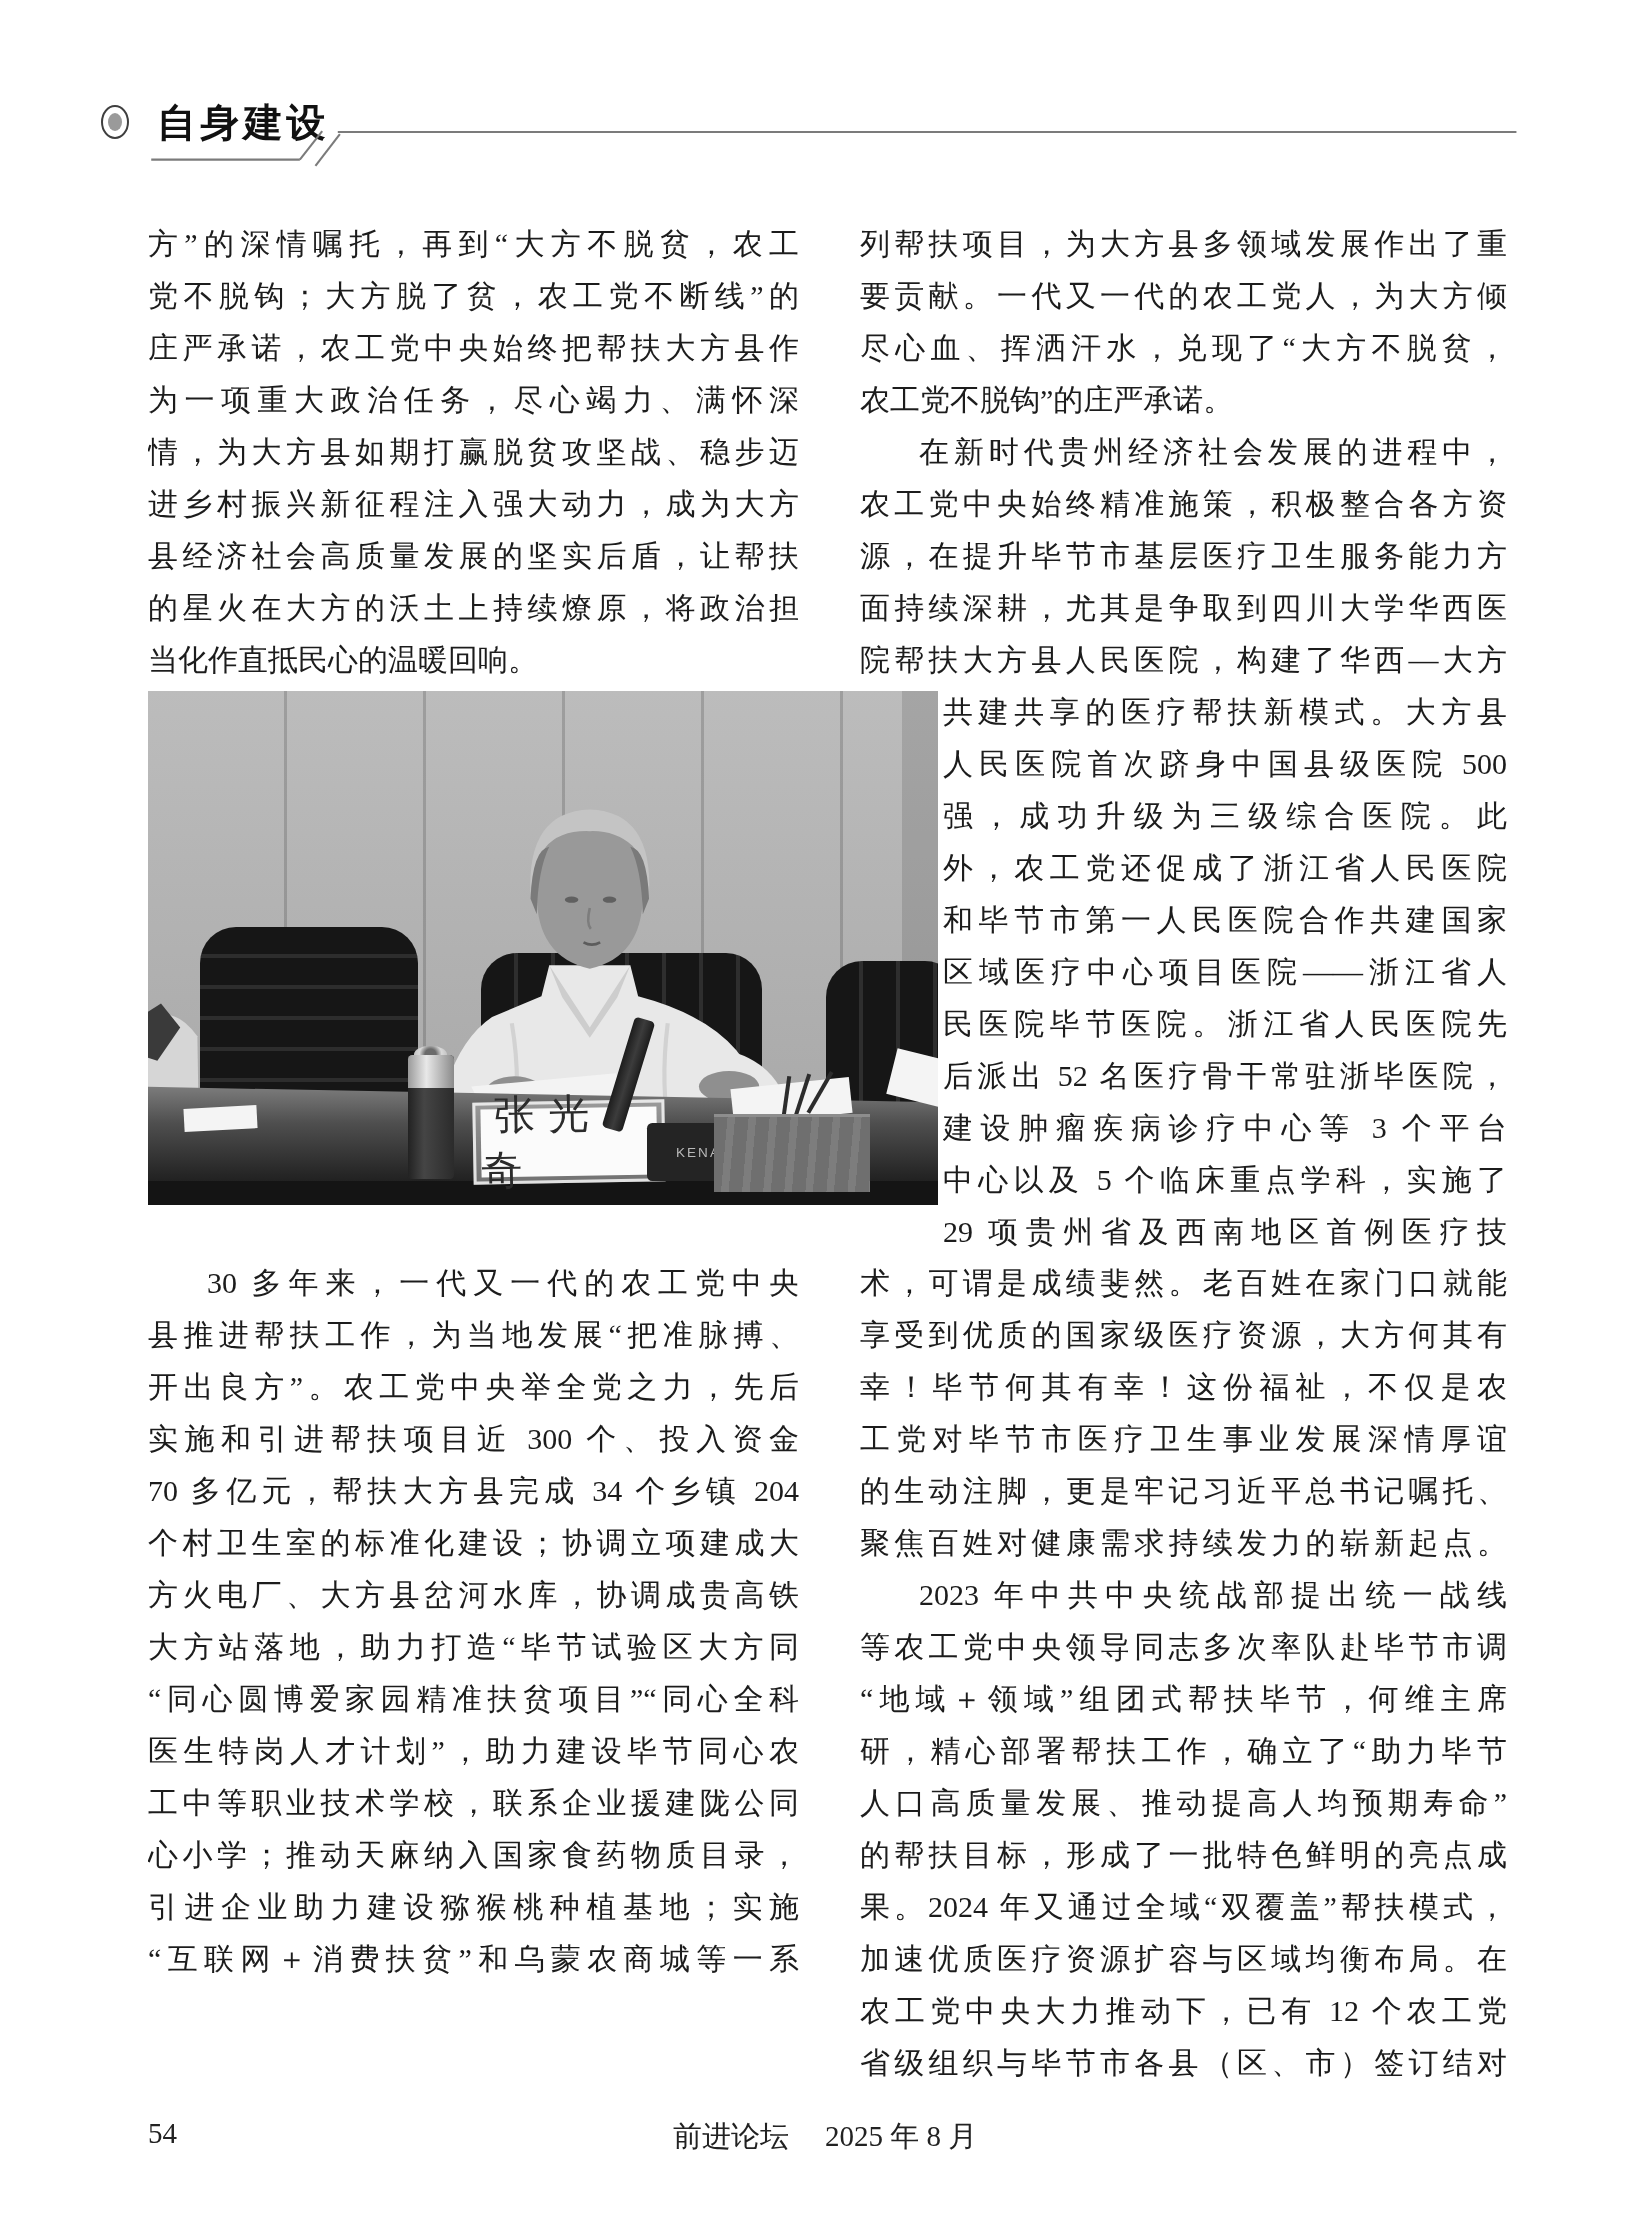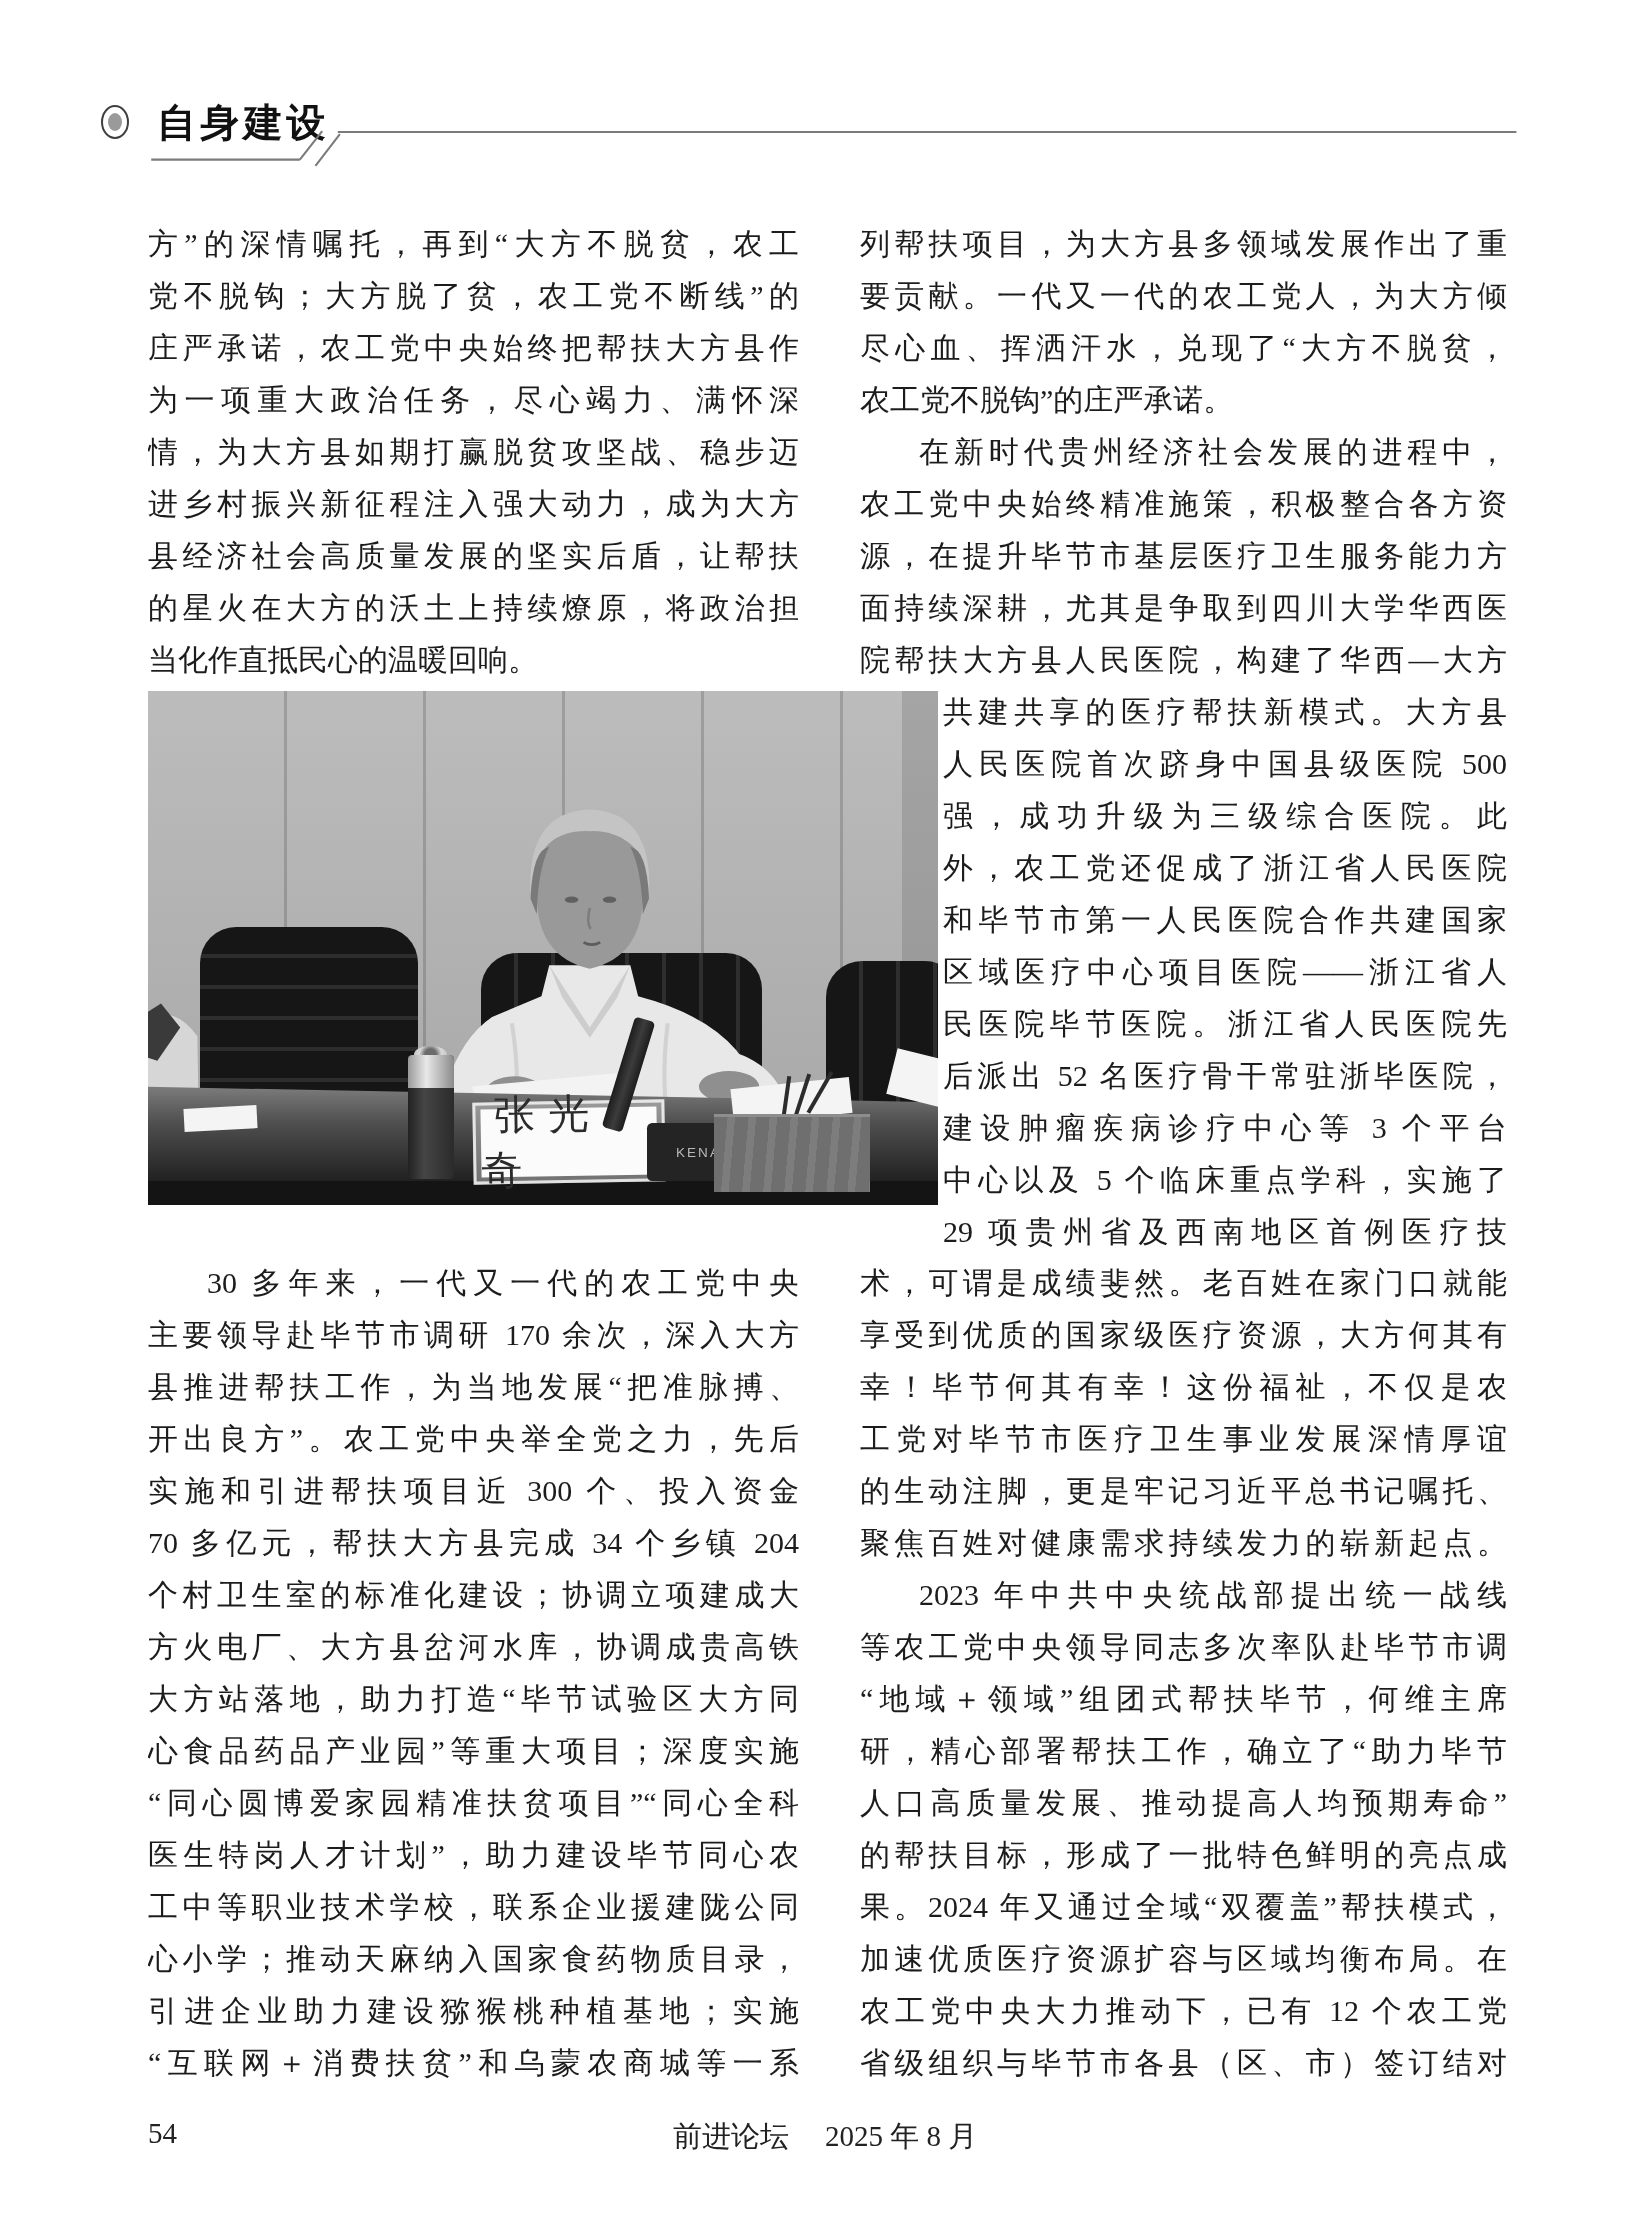--- a/index.html
+++ b/index.html
@@ -98,29 +98,27 @@
       <div class="t-line">庄严承诺，农工党中央始终把帮扶大方县作</div>
       <div class="t-line">为一项重大政治任务，尽心竭力、满怀深</div>
       <div class="t-line">情，为大方县如期打赢脱贫攻坚战、稳步迈</div>
       <div class="t-line">进乡村振兴新征程注入强大动力，成为大方</div>
       <div class="t-line">县经济社会高质量发展的坚实后盾，让帮扶</div>
       <div class="t-line">的星火在大方的沃土上持续燎原，将政治担</div>
       <div class="t-line flush">当化作直抵民心的温暖回响。</div>
     </div>
   <div class="tblock col-left-bot">
       <div class="t-line indent">30 多年来，一代又一代的农工党中央</div>
-      <div class="t-line">主要领导赴毕节市调研 170 余次，深入大方</div>
       <div class="t-line">县推进帮扶工作，为当地发展“把准脉搏、</div>
       <div class="t-line">开出良方”。农工党中央举全党之力，先后</div>
       <div class="t-line">实施和引进帮扶项目近 300 个、投入资金</div>
       <div class="t-line">70 多亿元，帮扶大方县完成 34 个乡镇 204</div>
       <div class="t-line">个村卫生室的标准化建设；协调立项建成大</div>
       <div class="t-line">方火电厂、大方县岔河水库，协调成贵高铁</div>
       <div class="t-line">大方站落地，助力打造“毕节试验区大方同</div>
-      <div class="t-line">心食品药品产业园”等重大项目；深度实施</div>
       <div class="t-line">“同心圆博爱家园精准扶贫项目”“同心全科</div>
       <div class="t-line">医生特岗人才计划”，助力建设毕节同心农</div>
       <div class="t-line">工中等职业技术学校，联系企业援建陇公同</div>
       <div class="t-line">心小学；推动天麻纳入国家食药物质目录，</div>
       <div class="t-line">引进企业助力建设猕猴桃种植基地；实施</div>
       <div class="t-line">“互联网＋消费扶贫”和乌蒙农商城等一系</div>
     </div>
 
   <div class="tblock col-right-top">
       <div class="t-line">列帮扶项目，为大方县多领域发展作出了重</div>

